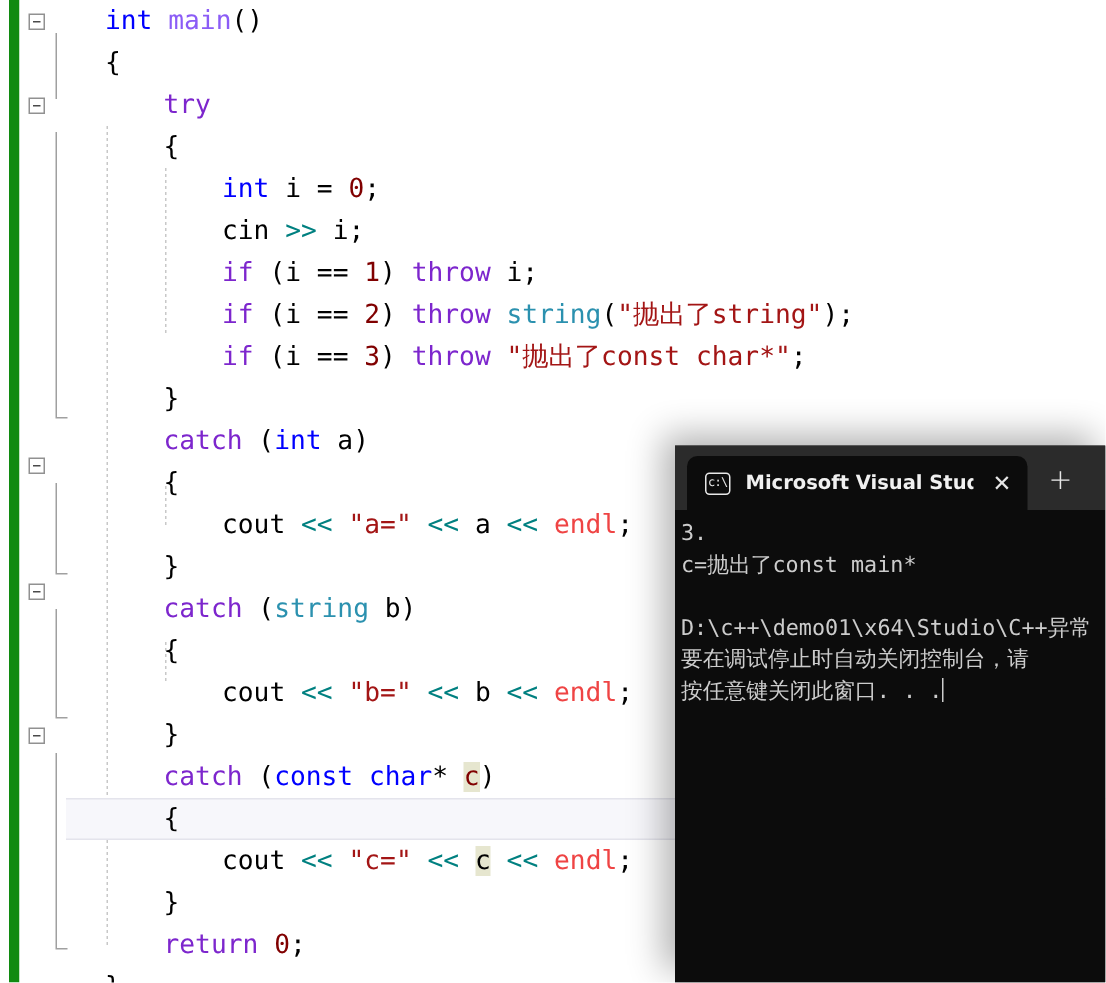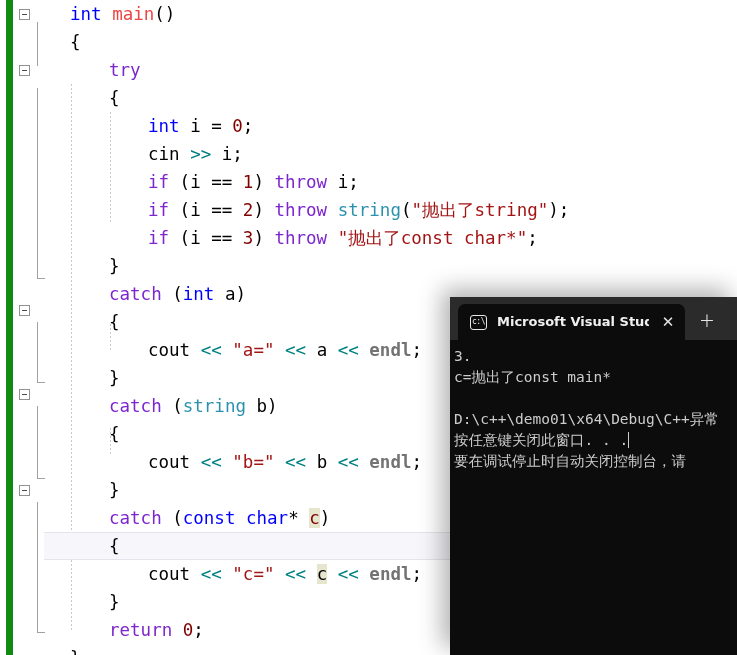--- a/index.html
+++ b/index.html
@@ -109,22 +109,22 @@
     background: #f7f7fb;
   }
 
   
   .kw       { color: #7d26cd; }   
   .type     { color: #0000ff; }   
   .udtype   { color: #2b91af; }   
   .str      { color: #a31515; }   
   .num      { color: #800000; }   
   .op       { color: #008080; }   
-  .ident    { color: #ef4444; }
-  .fn       { color: #737373; font-weight: bold; }   
+  .ident    { color: #8b5cf6; }
+  .fn       { color: #ef4444; }   
   .plain    { color: #000000; }
   .hl       { background: #e6e6cf; }  
 
   
   #console-window {
     position: absolute;
     left: 450px; top: 297px;
     width: 287px; height: 358px;
     background: #0c0c0c;
     overflow: hidden;
@@ -262,14 +262,14 @@
 
 <div id="console-window">
   <div class="console-titlebar">
     <div class="console-tab">
       <span class="cmd-icon"></span>
       <span class="console-tab-title">Microsoft Visual Studio 调试控制台</span>
       <span class="tab-close">✕</span>
     </div>
     <span class="tab-new">+</span>
   </div>
-  <div class="console-body" id="console-body"><div class="console-line">3.</div><div class="console-line">c=抛出了const main*</div><div class="console-line"></div><div class="console-line">D:\c++\demo01\x64\Debug\C++异常</div><div class="console-line">按任意键关闭此窗口. . .<span class="caret"></span></div><div class="console-line">要在调试停止时自动关闭控制台，请</div></div>
+  <div class="console-body" id="console-body"><div class="console-line">3.</div><div class="console-line">c=抛出了const main*</div><div class="console-line"></div><div class="console-line">D:\c++\demo01\x64\Studio\C++异常</div><div class="console-line">要在调试停止时自动关闭控制台，请</div><div class="console-line">按任意键关闭此窗口. . .<span class="caret"></span></div></div>
 </div>
 
 </body></html>

